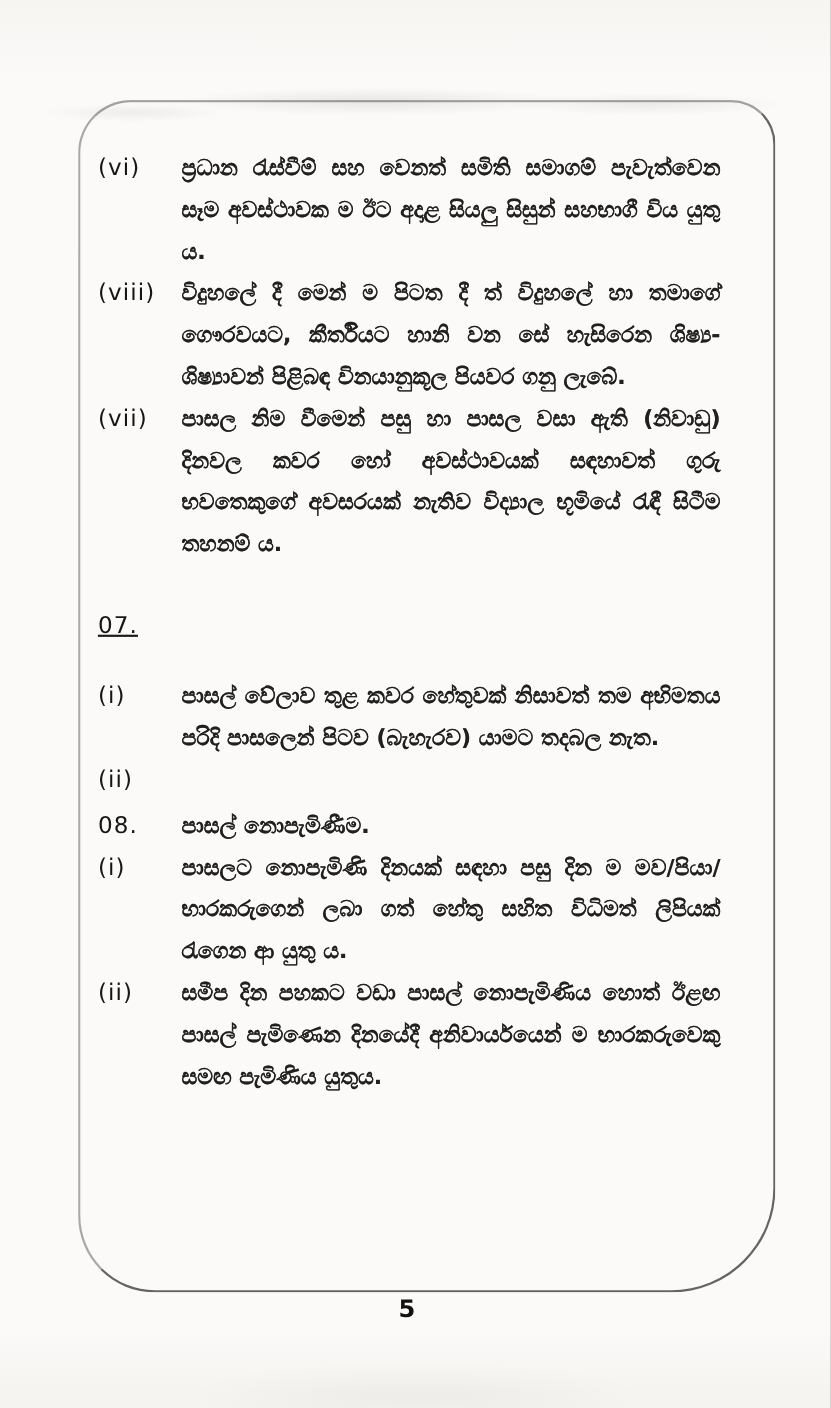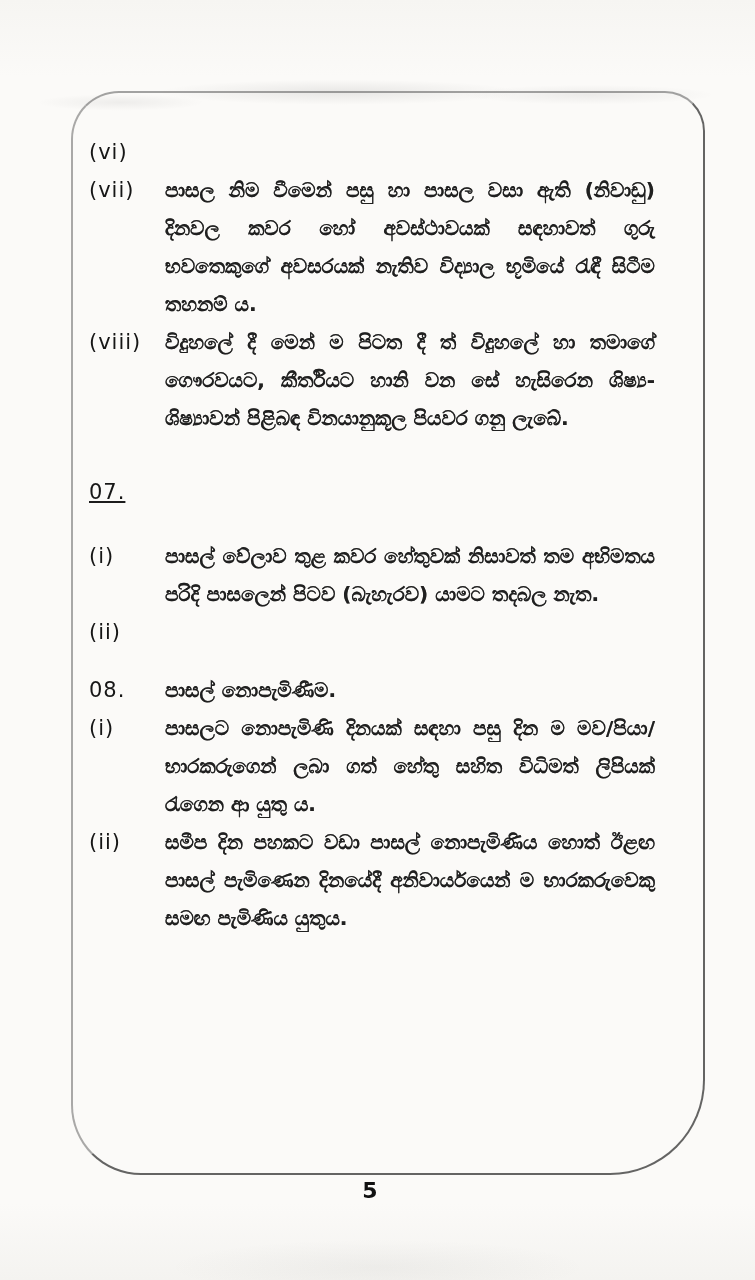--- a/index.html
+++ b/index.html
@@ -60,51 +60,52 @@
     text-align: justify;
     font-weight: 600;
     color: #202020;
     text-shadow: 0 0 0.6px rgba(20,20,20,0.55);
   }
 
   .row.heading .text { text-align: left; font-weight: 700; }
 
   .row.gap-top-lg   { margin-top: 36px; text-decoration: underline; }
   .row.gap-top-md   { margin-top: 26px; }
-  .row.gap-top-sm   { margin-top: 20px; }
+  .row.gap-top-sm   { margin-top: 4px; }
 
   .page-number {
     position: absolute;
     left: 0;
     top: 1178px;
     width: 740px;
     text-align: center;
     font-size: 22px;
     font-weight: bold;
     color: #111;
     font-family: "DejaVu Sans", sans-serif;
   }
 </style>
 </head>
 <body>
 
 <div class="frame">
 
   <div class="row">
     <div class="marker">(vi)</div>
+    <div class="text">ප්‍රධාන රැස්වීම් සහ වෙනත් සමිති සමාගම් පැවැත්වෙන සෑම අවස්ථාවක ම ඊට අදාළ සියලු සිසුන් සහභාගී විය යුතු ය.</div>
+  </div>
+
+  <div class="row">
+    <div class="marker">(viii)</div>
+    <div class="text">විදුහලේ දී මෙන් ම පිටත දී ත් විදුහලේ හා තමාගේ ගෞරවයට, කීර්තියට හානි වන සේ හැසිරෙන ශිෂ්‍ය-ශිෂ්‍යාවන් පිළිබඳ විනයානුකූල පියවර ගනු ලැබේ.</div>
   </div>
 
   <div class="row">
     <div class="marker">(vii)</div>
     <div class="text">පාසල නිම වීමෙන් පසු හා පාසල වසා ඇති (නිවාඩු) දිනවල කවර හෝ අවස්ථාවයක් සඳහාවත් ගුරු භවතෙකුගේ අවසරයක් නැතිව විද්‍යාල භූමියේ රැඳී සිටීම තහනම් ය.</div>
-  </div>
-
-  <div class="row">
-    <div class="marker">(viii)</div>
-    <div class="text">විදුහලේ දී මෙන් ම පිටත දී ත් විදුහලේ හා තමාගේ ගෞරවයට, කීර්තියට හානි වන සේ හැසිරෙන ශිෂ්‍ය-ශිෂ්‍යාවන් පිළිබඳ විනයානුකූල පියවර ගනු ලැබේ.</div>
   </div>
 
 
   <div class="row heading gap-top-lg">
     <div class="marker">07.</div>
   </div>
 
   <div class="row gap-top-md">
     <div class="marker">(i)</div>
     <div class="text">පාසල් වේලාව තුළ කවර හේතුවක් නිසාවත් තම අභිමතය පරිදි පාසලෙන් පිටව (බැහැරව) යාමට තදබල නැත.</div>

